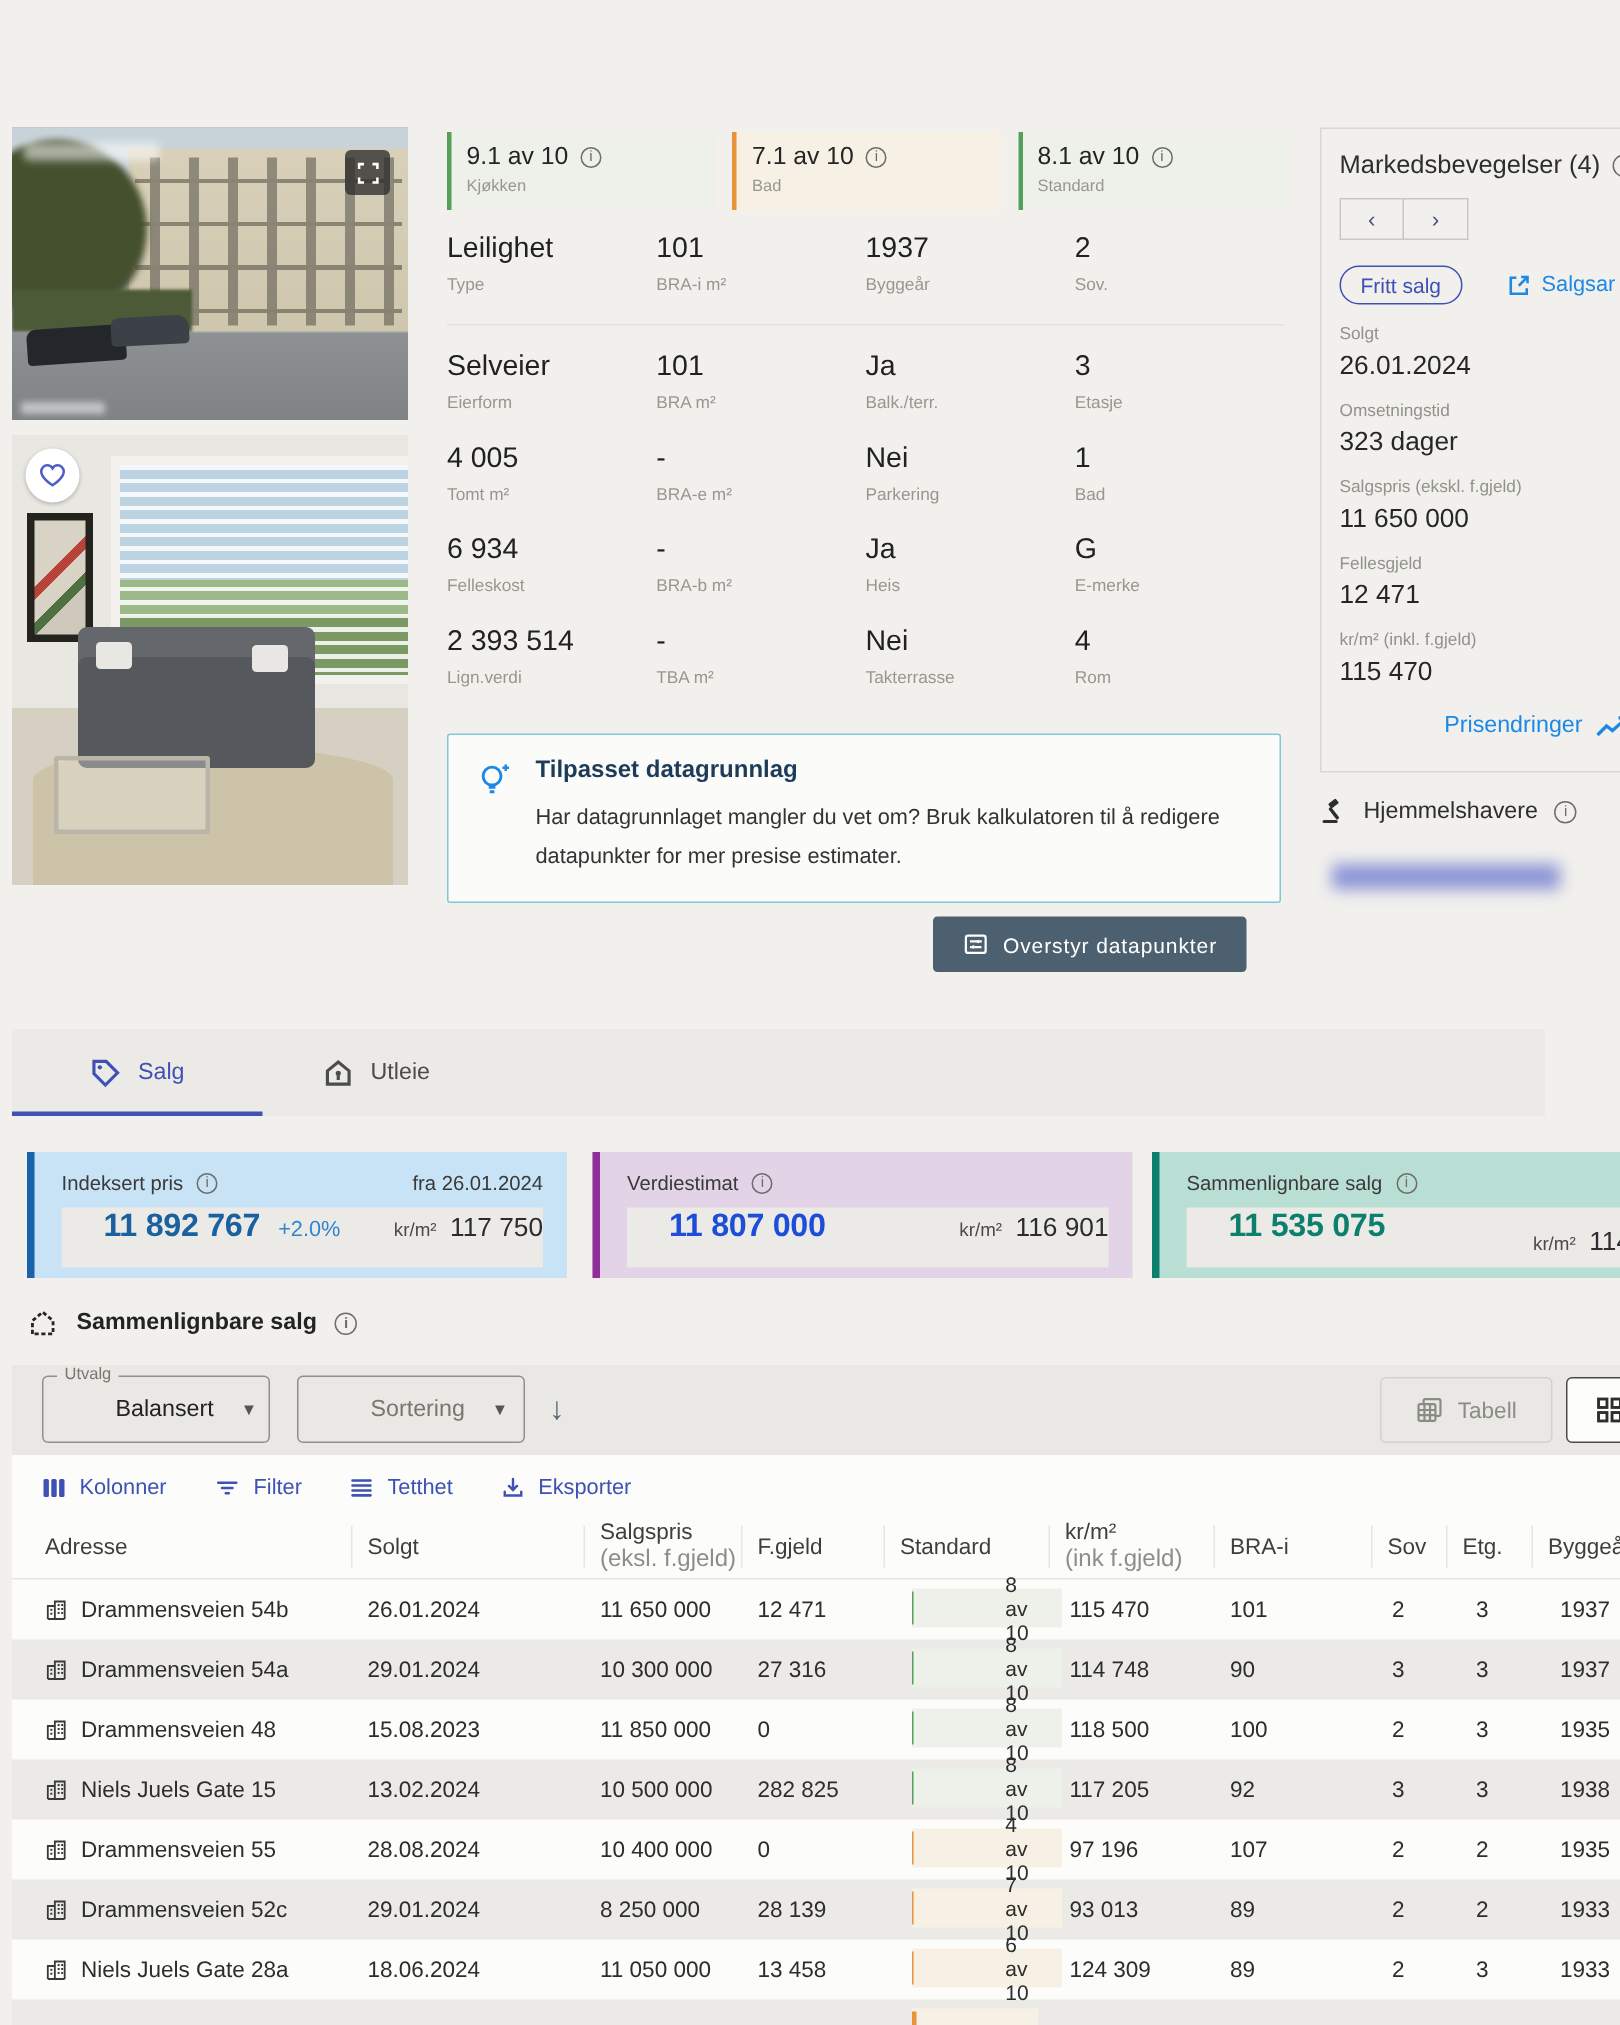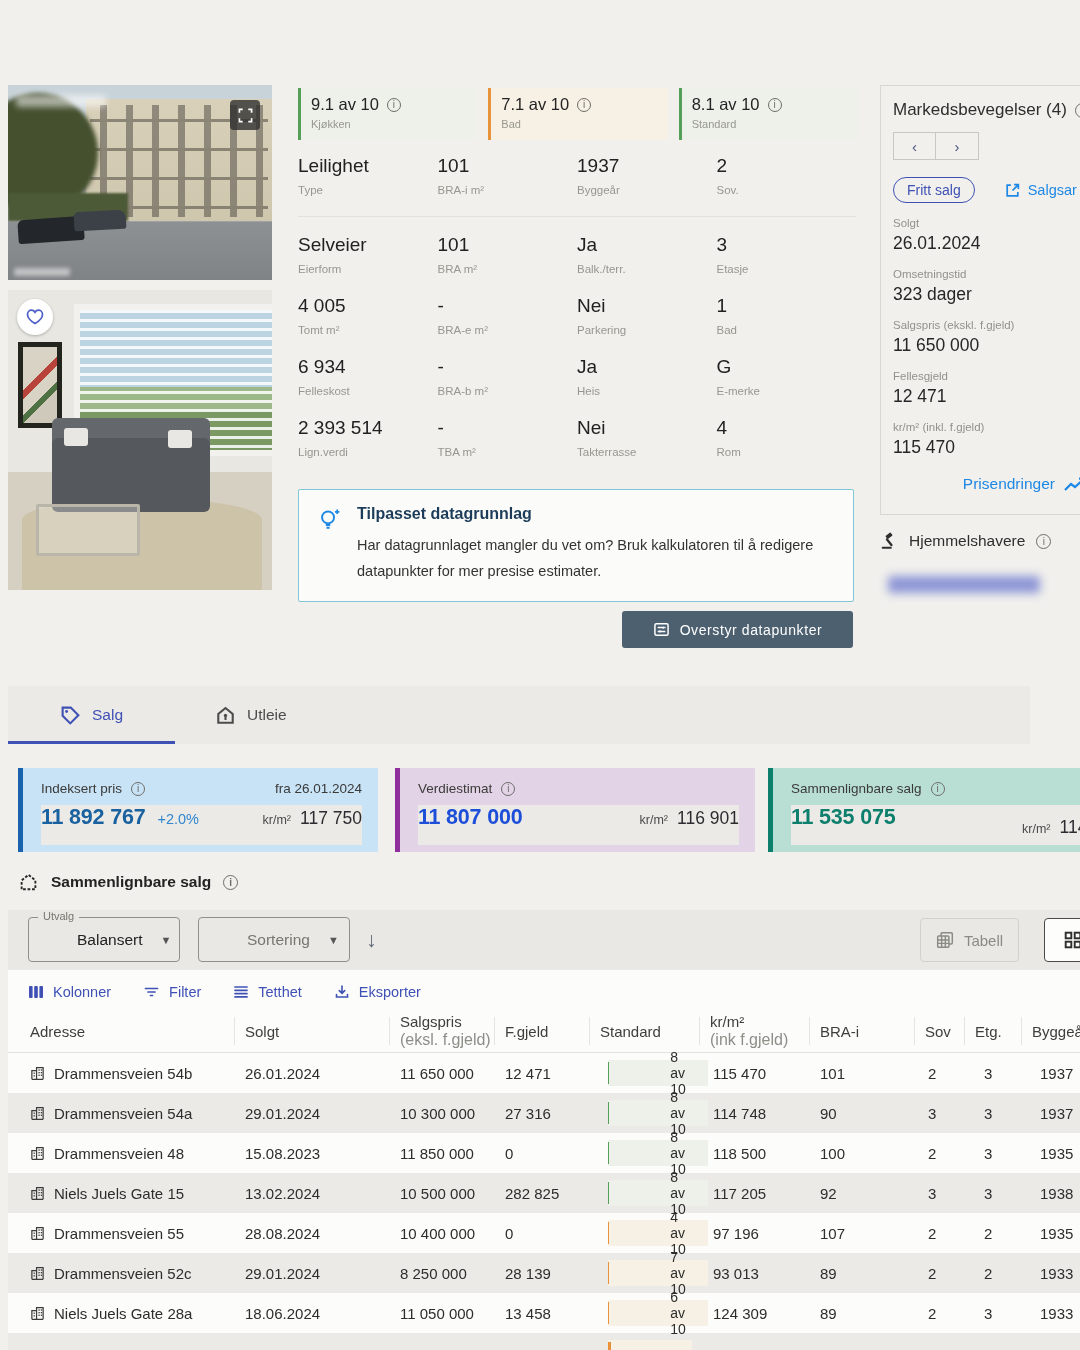--- a/index.html
+++ b/index.html
@@ -57,21 +57,21 @@
   .dcell { padding-bottom:20px; }
   .dcell .dv { font-size:19px; color:#212121; }
   .dcell .dl { font-size:11.5px; color:#97978f; margin-top:7px; }
   .ddivider { grid-column:1 / -1; border-top:1px solid #e2e1dd; margin:0 0 17px 0; }
 
   
   .infobox { position:absolute; left:298px; top:489px; width:556px; height:113px; background:#fbfbf9; border:1px solid #82c6da; border-radius:2px; padding:15px 18px; display:flex; gap:14px; }
   .infobox .ib-title { font-size:16px; font-weight:bold; color:#1c3c5a; }
   .infobox .ib-text { font-size:14.5px; color:#333; line-height:1.8; margin-top:9px; max-width:480px; }
 
-  .override-btn { position:absolute; left:622px; top:611px; width:231px; height:37px; background:#4d6070; color:#fff; border:none; border-radius:3px; font-size:14px; letter-spacing:.6px; display:flex; align-items:center; justify-content:center; gap:10px; cursor:pointer; font-family:inherit; }
+  .override-btn { position:absolute; left:622px; top:611px; width:209px; height:37px; background:#4d6070; color:#fff; border:none; border-radius:3px; font-size:14px; letter-spacing:.6px; display:flex; align-items:center; justify-content:center; gap:10px; cursor:pointer; font-family:inherit; }
 
   
   .market-card { position:absolute; left:880px; top:85px; width:262px; height:430px; border:1px solid #d8d7d3; padding:14px 12px; }
   .mk-title { font-size:17px; color:#2e2e2c; display:flex; align-items:center; gap:8px; white-space:nowrap; }
   .mk-arrows { display:flex; margin-top:12px; }
   .mk-arrow { width:43px; height:28px; border:1px solid #c8c7c3; background:transparent; color:#47527e; font-size:15px; cursor:pointer; display:flex; align-items:center; justify-content:center; }
   .mk-arrow + .mk-arrow { border-left:none; }
   .mk-pillrow { display:flex; align-items:center; margin-top:17px; gap:29px; }
   .pill { border:1.5px solid #3f51b5; color:#3f51b5; border-radius:15px; padding:4px 13px; font-size:14px; white-space:nowrap; cursor:pointer; }
   .adlink { color:#1e88e5; font-size:14.5px; display:flex; align-items:center; gap:7px; white-space:nowrap; cursor:pointer; }
@@ -83,42 +83,42 @@
 
   
   .sale-tabs { position:absolute; left:8px; top:686px; width:1022px; height:58px; background:#ebeae7; display:flex; align-items:center; padding-left:52px; gap:92px; }
   .stab { display:flex; align-items:center; gap:11px; font-size:15.5px; color:#4c4c4a; cursor:pointer; }
   .stab.active { color:#3f51b5; }
   .sale-underline { position:absolute; left:0; bottom:0; width:167px; height:3px; background:#3f51b5; }
 
   
   .scard { position:absolute; top:768px; height:84px; width:360px; border-left:5px solid; padding:13px 16px 12px 18px; }
   .scard .top { display:flex; justify-content:space-between; align-items:center; font-size:13.5px; color:#3a3a38; }
-  .scard .trow { display:flex; align-items:baseline; gap:12px; margin-top:9px; }
+  .scard .trow { display:flex; align-items:baseline; gap:12px; margin-top:9px;padding-left:28px; }
   .scard .val { font-size:21.5px; font-weight:bold; letter-spacing:-.2px; }
   .scard .delta { font-size:14.5px; }
   .scard .unit { margin-left:auto; display:flex; align-items:baseline; gap:9px; }
   .scard .unit .ul { font-size:12.5px; color:#4a4a48; }
   .scard .unit .uv { font-size:17.5px; color:#2c2c30; }
   .scard.clipped .unit { margin-left:0; position:absolute; left:249px; bottom:14px; }
   .scard .title-l { display:flex; align-items:center; gap:9px; }
 
   
   .comp-header { position:absolute; left:18px; top:872px; display:flex; align-items:center; gap:12px; font-size:15.5px; font-weight:bold; color:#232323; }
   .controls { position:absolute; left:8px; top:910px; width:1072px; height:60px; background:#e9e8e5; }
   .fsel { position:absolute; top:7px; height:45px; border:1px solid #8f8f8b; border-radius:4px; display:flex; align-items:center; padding:0 12px; cursor:pointer; }
   .fsel .legend { position:absolute; top:-8px; left:9px; background:#e9e8e5; padding:0 5px; font-size:11px; color:#77776f; }
   .fsel .fval { font-size:15.5px; color:#222;margin-left:36px; }
   .fsel .fval.ph { color:#77776f; }
   .fsel .caret { margin-left:auto; color:#555; font-size:11px; padding-left:18px; }
   .sel1 { left:20px; width:152px; }
   .sel2 { left:190px; width:152px; }
   .sort-arrow { position:absolute; left:358px; top:18px; font-size:21px; color:#5b6570; cursor:pointer; }
   .view-btn { position:absolute; top:8px; height:44px; display:flex; align-items:center; justify-content:center; gap:10px; border-radius:4px; cursor:pointer; }
-  .btn-tabell { left:912px; width:99px; border:1px solid #d2d1cd; color:#8b8b85; font-size:15px; }
+  .btn-tabell { left:912px; width:115px; border:1px solid #d2d1cd; color:#8b8b85; font-size:15px; }
   .btn-grid { left:1036px; width:58px; background:#fdfdfc; border:1px solid #4a4a48; }
 
   
   .table-card { position:absolute; left:8px; top:970px; width:1072px; height:380px; background:#fcfcfa; overflow:hidden; }
   .toolbar { display:flex; align-items:center; gap:32px; padding:14px 0 10px 20px; }
   .tb-item { display:flex; align-items:center; gap:9px; color:#3f51b5; font-size:14.5px; cursor:pointer; }
   .thead, .trow { display:grid; grid-template-columns:227px 155px 105px 95px 110px 110px 105px 50px 57px 90px; align-items:center; }
   .thead { height:43px; border-bottom:1px solid #e4e3df; }
   .th { font-size:15px; color:#3e3e3c; padding-left:10px; border-right:1px solid #e6e5e1; height:28px; display:flex; flex-direction:column; justify-content:center; }
   .th:first-child { padding-left:22px; }

